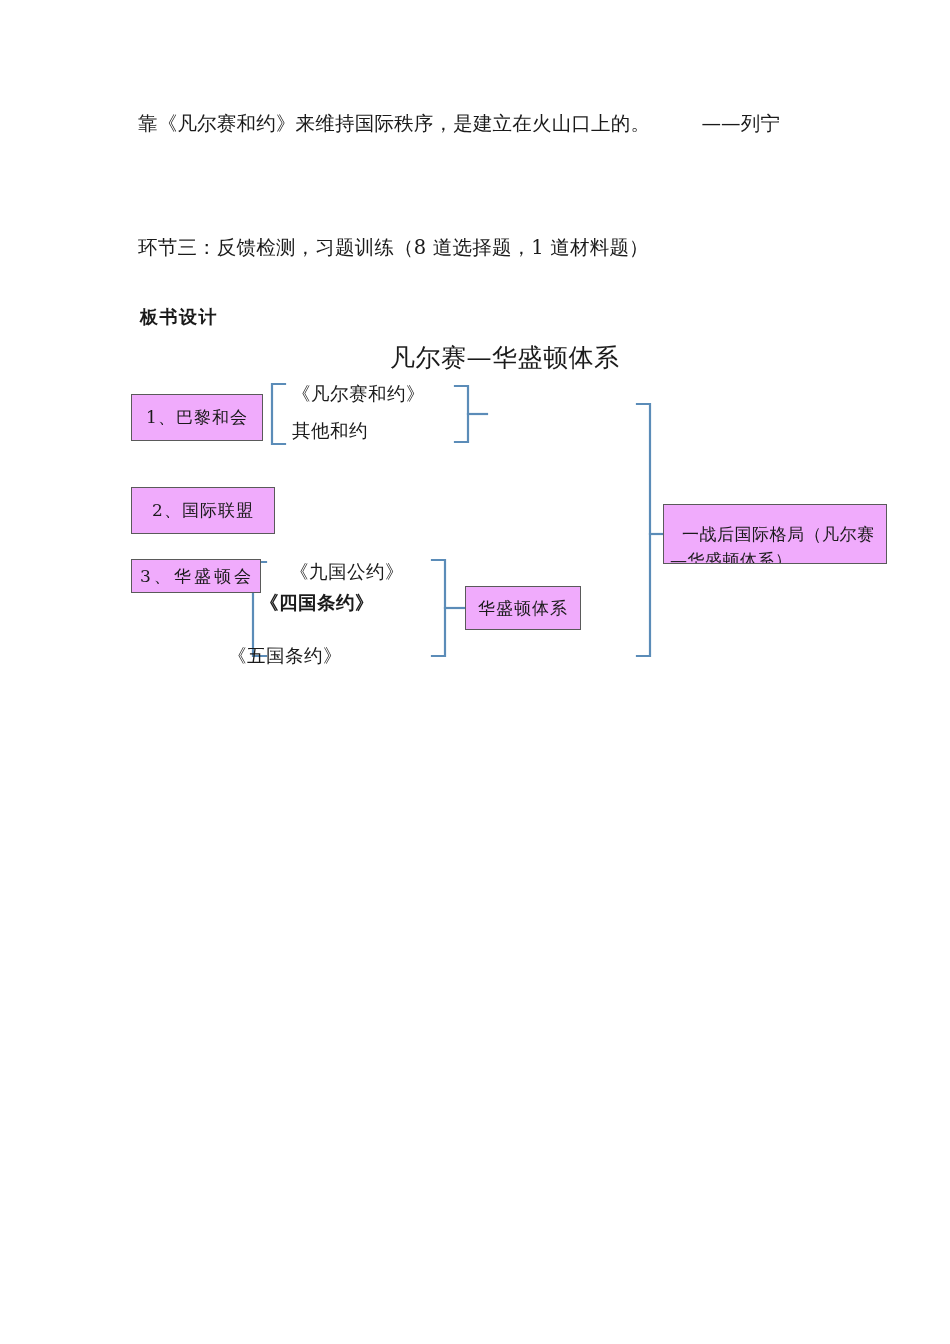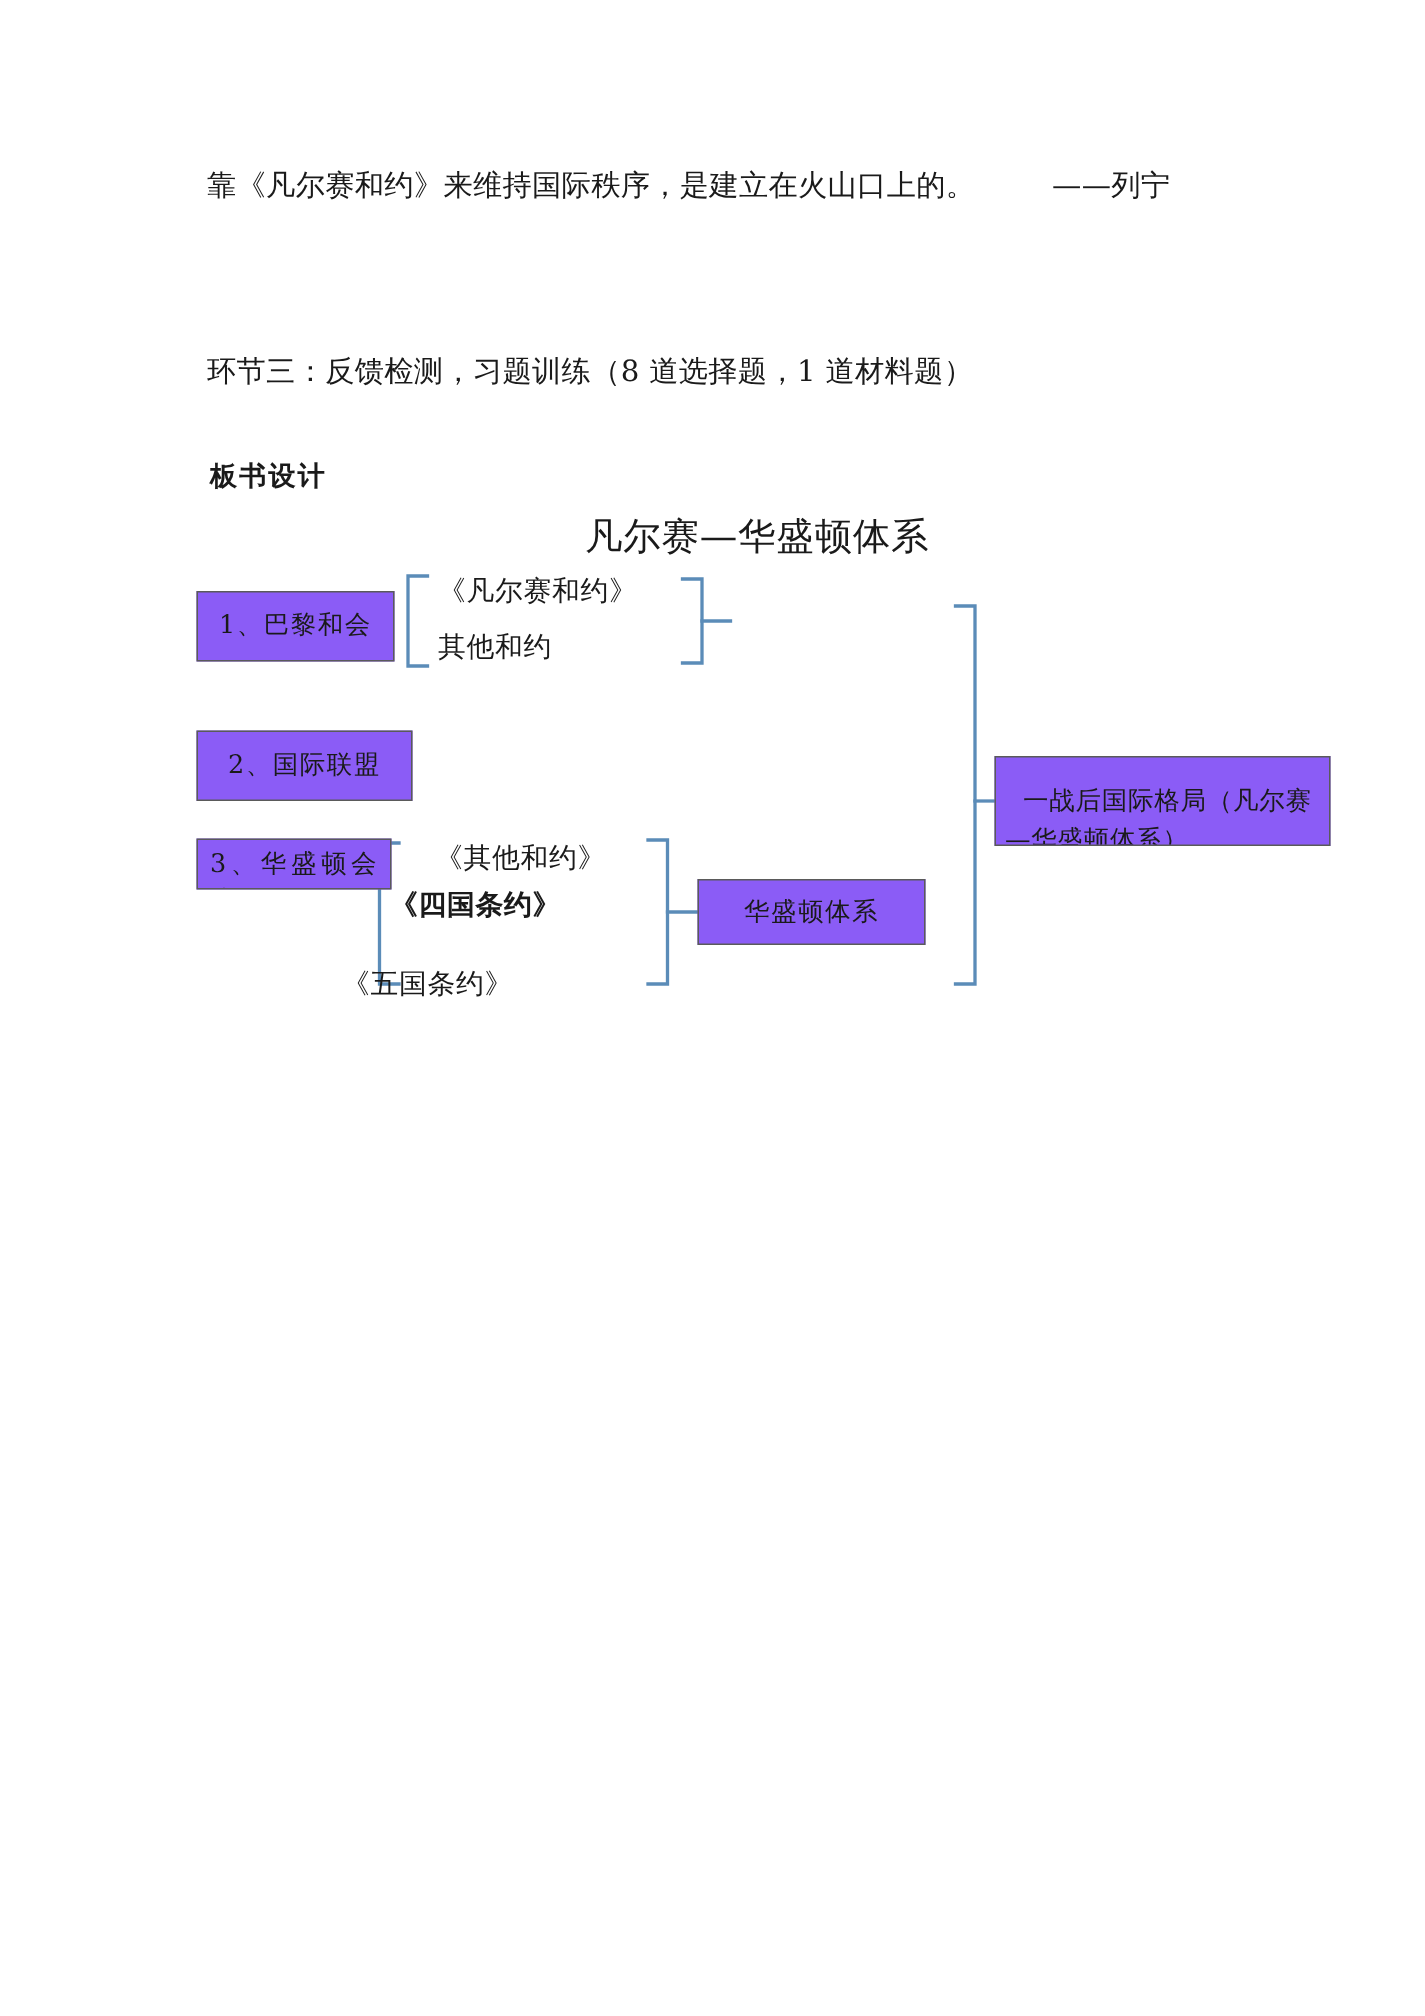--- a/index.html
+++ b/index.html
@@ -61,21 +61,21 @@
     top: 0;
     width: 950px;
     height: 1344px;
     pointer-events: none;
   }
   .diagram * { pointer-events: auto; }
 
   .node {
     position: absolute;
     border: 1.4px solid #5a5a5a;
-    background: #8b5cf6;
+    background: #f0abfc;
     box-sizing: border-box;
     font-size: 17px;
     color: #1a1a1a;
     display: block;
     overflow: hidden;
   }
   .node .node-inner {
     display: block;
     padding: 0;
   }
@@ -119,21 +119,21 @@
     left: 487px; top: 396px;
     width: 128px; height: 42px;
     text-align: center;
     line-height: 40px;
     letter-spacing: 1px;
   }
 
   
   .node-washington-sys {
     left: 465px; top: 586px;
-    width: 152px; height: 44px;
+    width: 116px; height: 44px;
     text-align: center;
     line-height: 42px;
     letter-spacing: 1px;
   }
 
   
   .node-summary {
     left: 663px; top: 504px;
     width: 224px; height: 60px;
     font-size: 17px;
@@ -214,20 +214,20 @@
     </div>
 
     <div class="node node-summary">
       <span class="node-inner">一战后国际格局（凡尔赛—华盛顿体系）</span>
     </div>
 
     <div class="dlabel lbl-versailles-treaty">《凡尔赛和约》</div>
 
     <div class="dlabel lbl-other-treaty">其他和约</div>
 
-    <div class="dlabel lbl-nine-power">《其他和约》</div>
+    <div class="dlabel lbl-nine-power">《九国公约》</div>
 
     <div class="dlabel lbl-four-power">《四国条约》</div>
 
     <div class="dlabel lbl-five-power">《五国条约》</div>
 
   </div>
 </div>
 
 </body></html>

